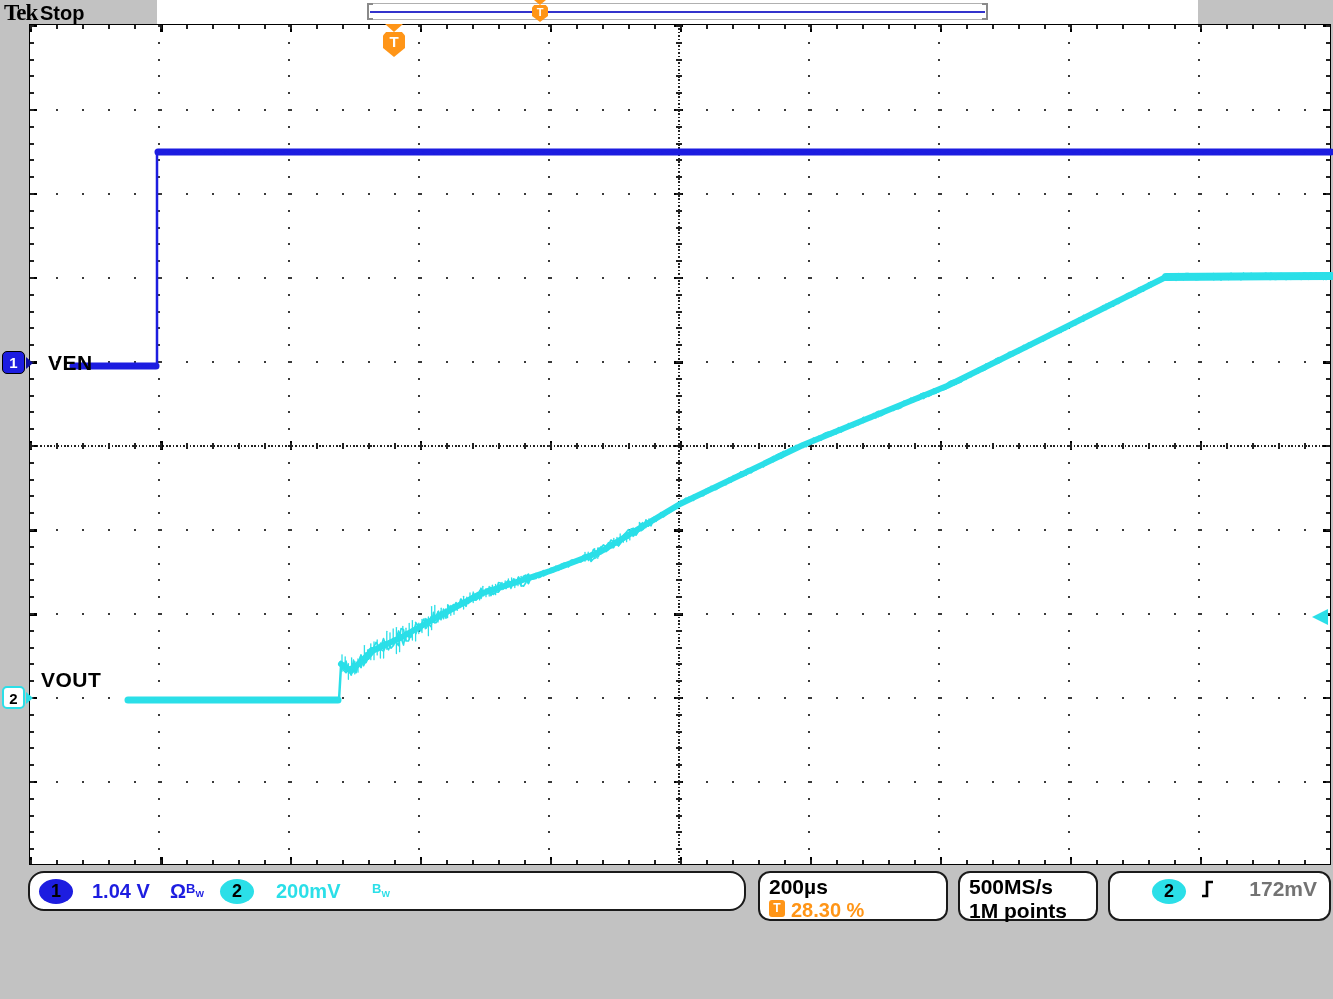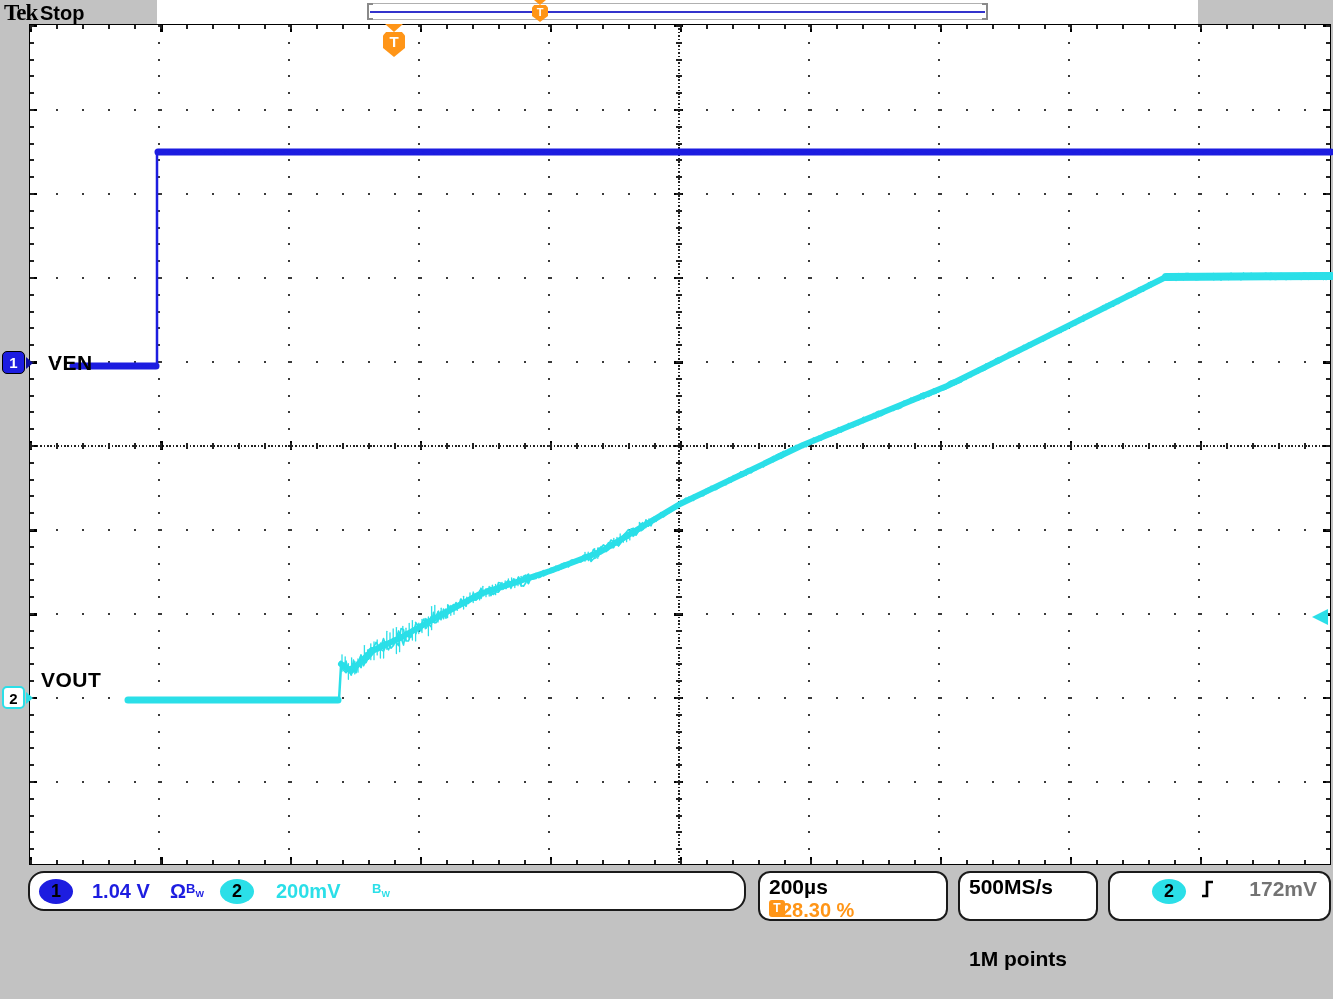--- a/index.html
+++ b/index.html
@@ -108,25 +108,25 @@
   .bw-b { font-size:13px; vertical-align:5px; }
   .bw-w { font-size:9px; vertical-align:1px; }
   #ch2-pill { left:190px; top:6px; width:34px; height:25px; background:var(--ch2); line-height:24px; }
   #ch2-scale { left:246px; top:7px; color:var(--ch2); font-size:20px; }
   #ch2-bw { left:342px; top:7px; color:var(--ch2); font-size:20px; }
 
   #horizontal-box { left:758px; top:871px; width:190px; height:50px; }
   #timebase { left:9px; top:2px; font-size:21px; color:#000; }
   #trig-pos-icon { left:9px; top:27px; width:16px; height:17px; background:var(--orange); border-radius:3px;
                    color:#fff; font-size:12px; text-align:center; line-height:16px; }
-  #trig-pos { left:21px; top:26px; font-size:20px; color:var(--orange); }
+  #trig-pos { left:31px; top:26px; font-size:20px; color:var(--orange); }
 
   #acquisition-box { left:958px; top:871px; width:140px; height:50px; }
   #sample-rate { left:9px; top:2px; font-size:21px; color:#000;text-align:right; }
-  #record-length { left:9px; top:26px; font-size:21px; color:#000;margin-top:48px; }
+  #record-length { left:9px; top:26px; font-size:21px; color:#000; }
 
   #trigger-box { left:1108px; top:871px; width:223px; height:50px; }
   #trig-src-pill { left:42px; top:6px; width:34px; height:25px; background:var(--ch2); line-height:24px; }
   #rising-edge-icon { left:90px; top:5px; }
   #trigger-level { right:12px; top:4px; font-size:21px; color:#737373; }
 </style>
 </head>
 <body style="background: rgb(194, 194, 194);">
 
 <div class="abs" id="top-white-strip"></div>

